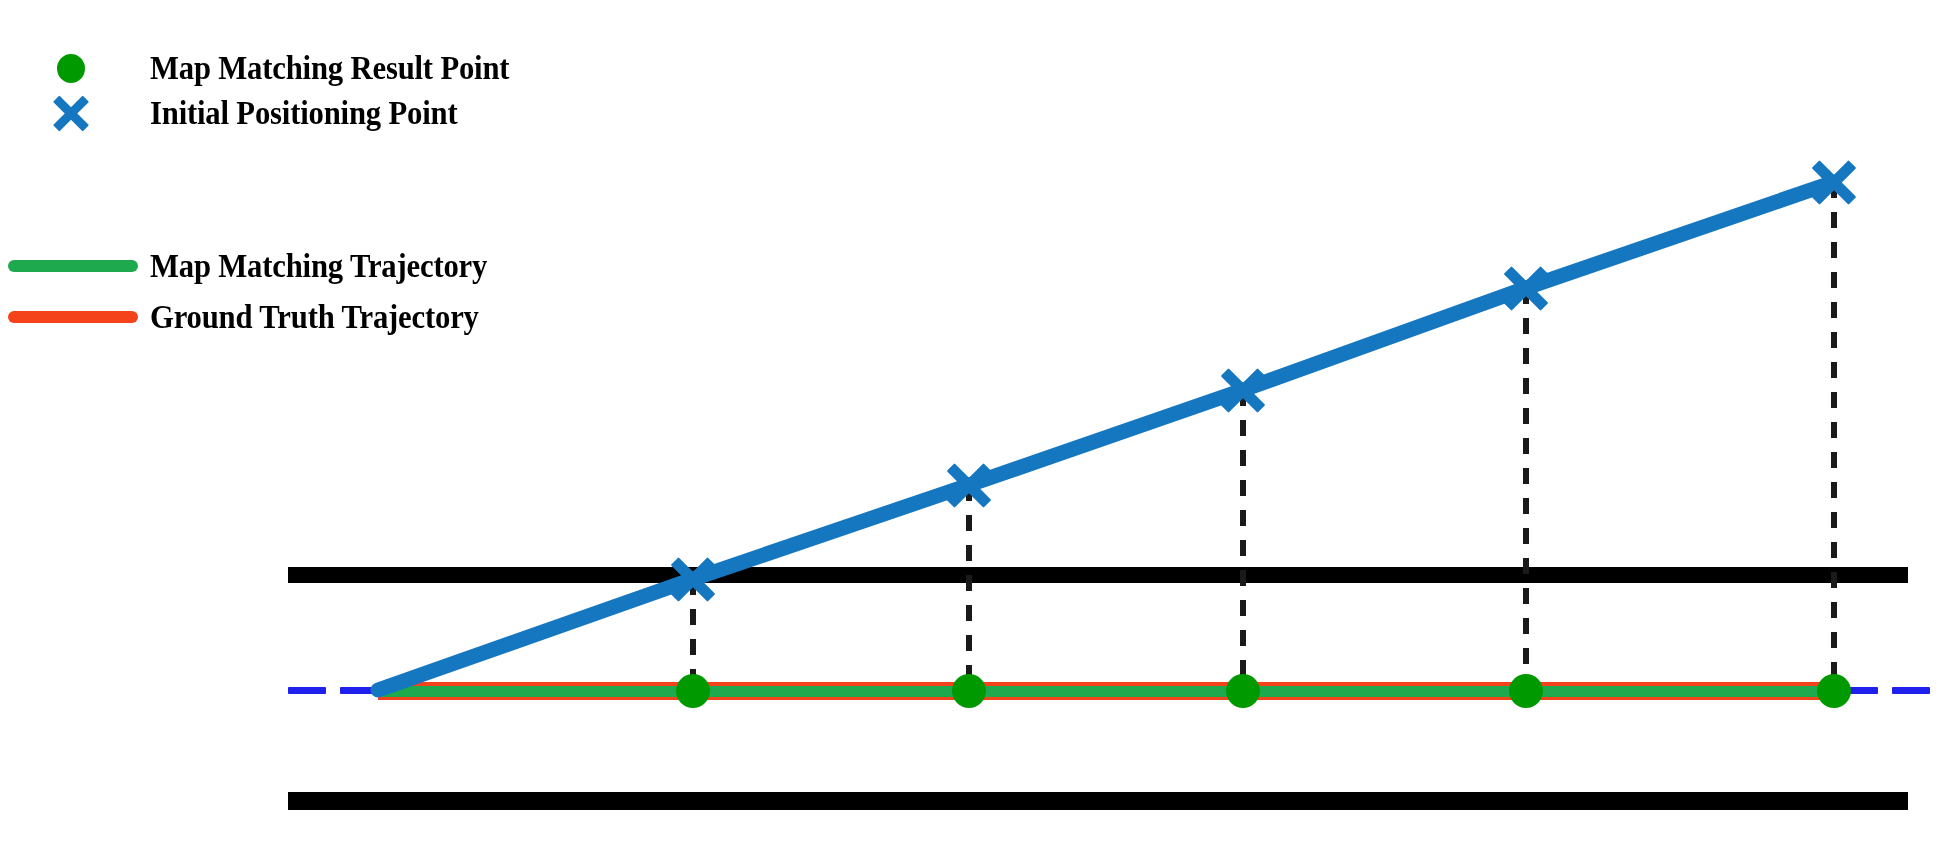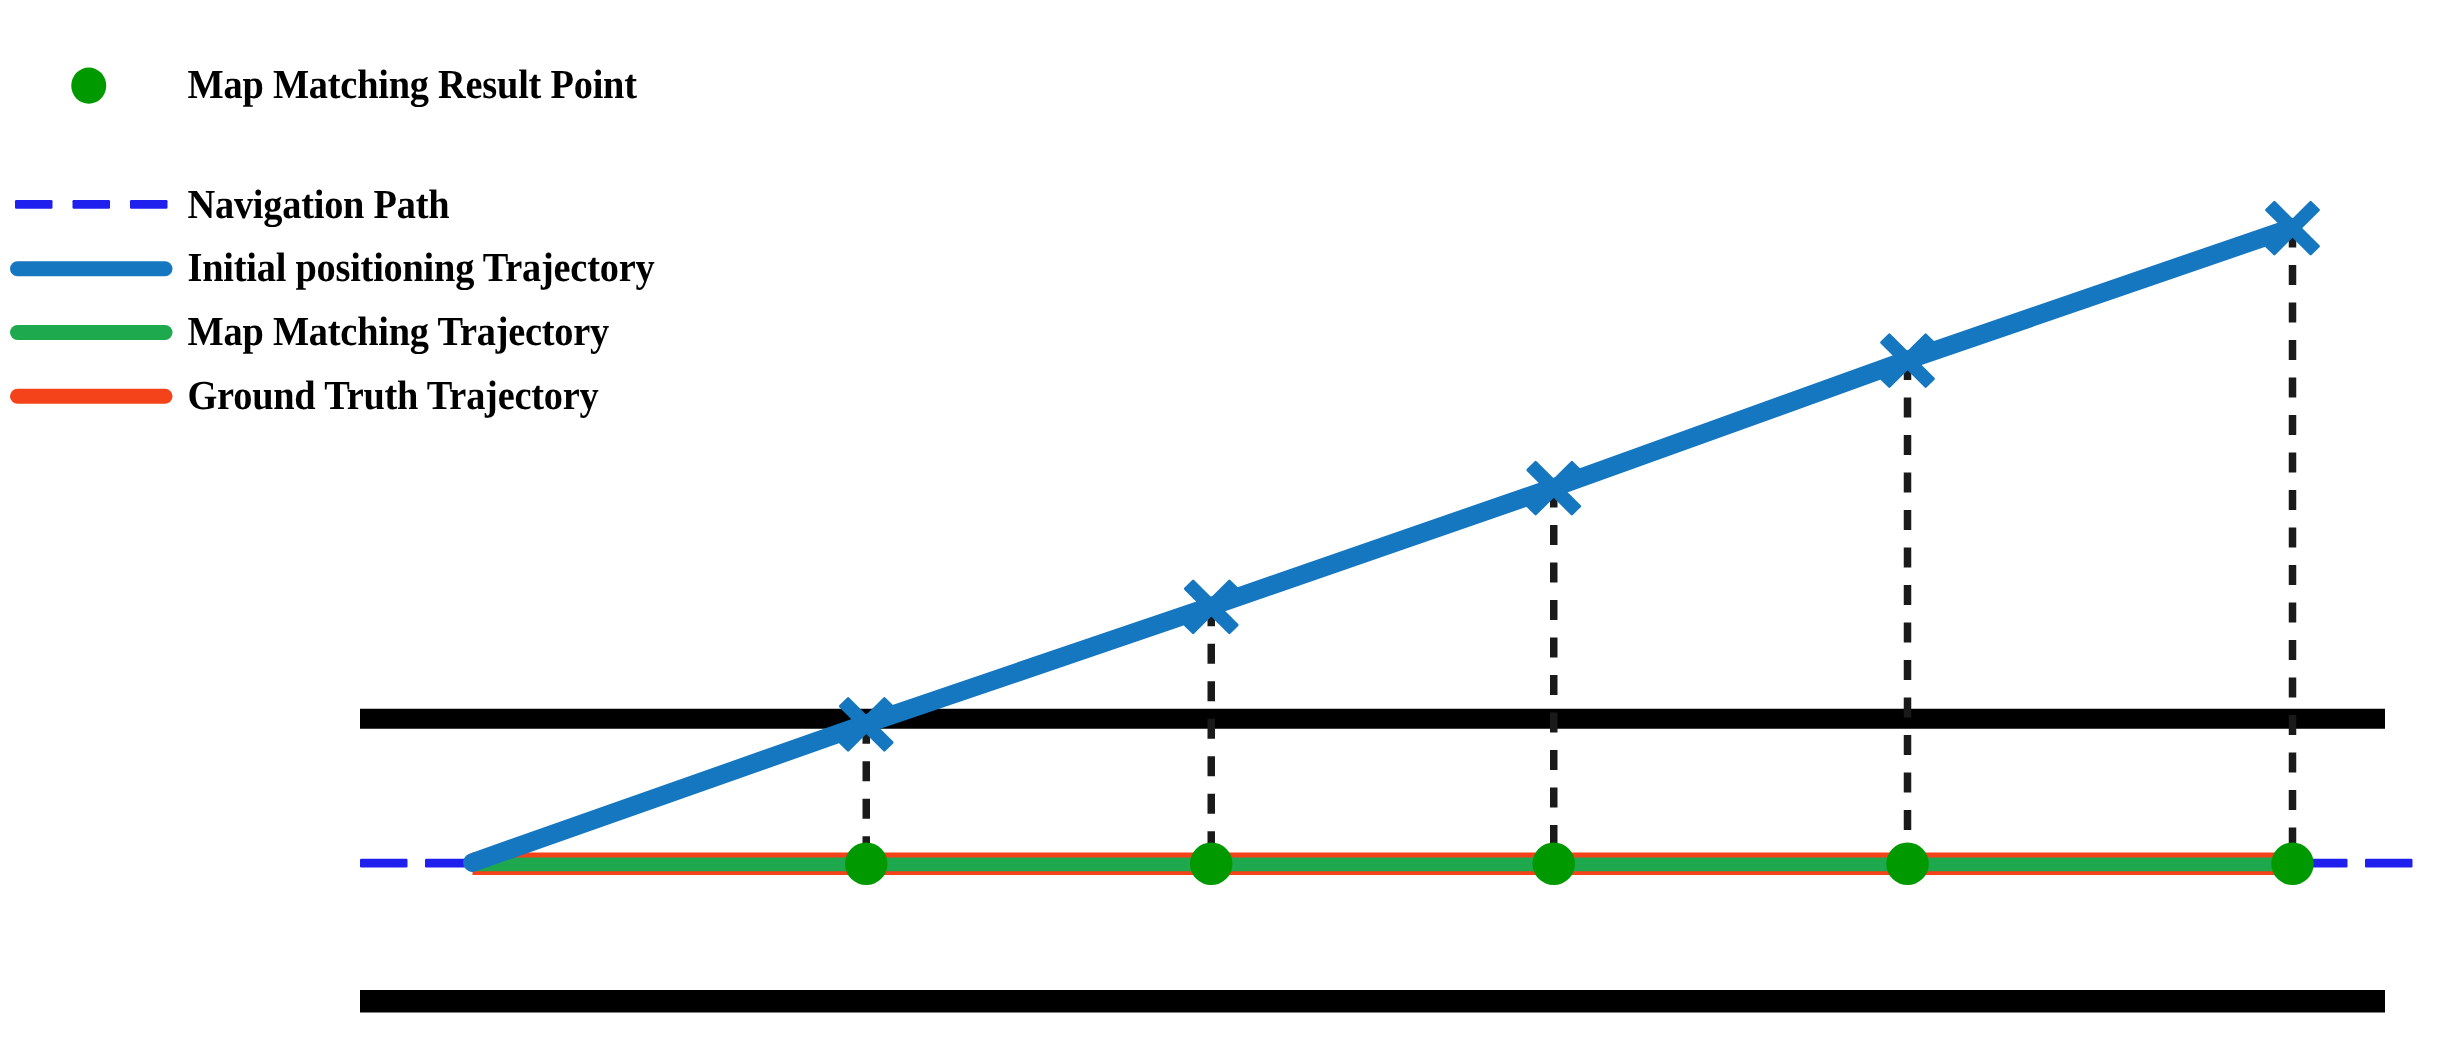--- a/index.html
+++ b/index.html
@@ -263,38 +263,31 @@
 
   <div id="legend">
 
     <div class="legend-row" style="top:10px;">
       <div class="legend-key">
         <div class="key-dot"></div>
       </div>
       <div class="legend-label">Map Matching Result Point</div>
     </div>
 
-
-    <div class="legend-row" style="top:106px;">
+    <div class="legend-row" style="top:55px;">
       <div class="legend-key">
-        <div class="key-dash">
-            <i class="d1"></i>
-            <i class="d2"></i>
-            <i class="d3"></i>
+        <div class="key-cross">
+            <span class="a"></span>
+            <span class="b"></span>
           </div>
       </div>
-      <div class="legend-label">Navigation Path</div>
+      <div class="legend-label">Initial Positioning Point</div>
     </div>
 
-    <div class="legend-row" style="top:157px;">
-      <div class="legend-key">
-        <div class="key-bar blue"></div>
-      </div>
-      <div class="legend-label">Initial positioning Trajectory</div>
-    </div>
+
 
     <div class="legend-row" style="top:259px;">
       <div class="legend-key">
         <div class="key-bar red"></div>
       </div>
       <div class="legend-label">Ground Truth Trajectory</div>
     </div>
 
     <div class="legend-row" style="top:208px;">
       <div class="legend-key">

